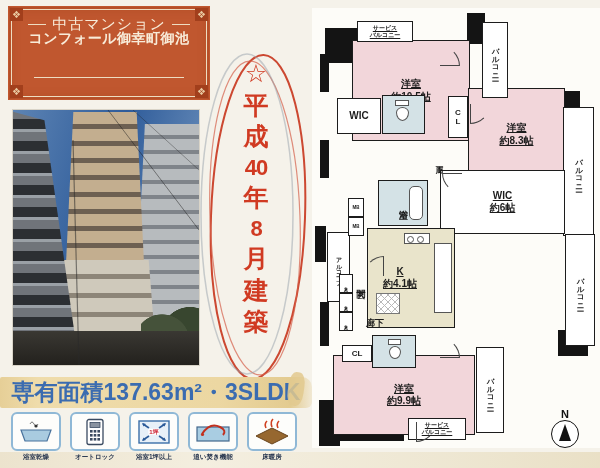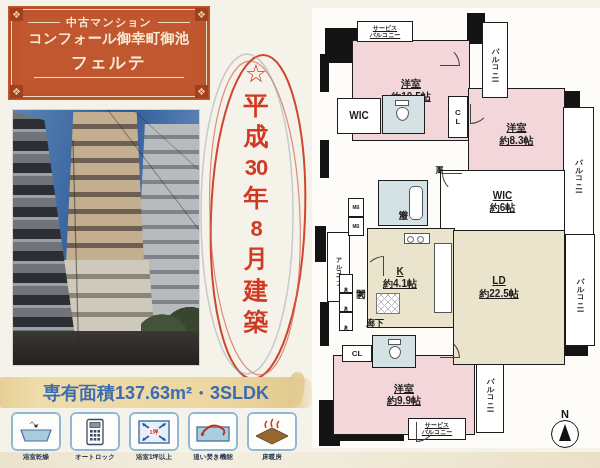--- a/index.html
+++ b/index.html
@@ -9,21 +9,21 @@
 
   
   .titlebox{left:8px;top:6px;width:202px;height:94px;background:#c0572f;
             box-shadow:inset 0 0 0 1px #c0572f, inset 0 0 12px rgba(120,40,10,.35);}
   .titlebox .frame{position:absolute;inset:3px;border:1px solid #eeddc2;}
   .orn{position:absolute;width:13px;height:13px;background:#a23f1c;color:#e9c9a0;
        font-size:10px;line-height:13px;text-align:center;overflow:hidden;}
   .orn.tl{left:2px;top:2px}.orn.tr{right:2px;top:2px}.orn.bl{left:2px;bottom:2px}.orn.br{right:2px;bottom:2px}
   .cat-row{position:absolute;left:20px;right:20px;top:9px;display:flex;align-items:center;gap:6px;}
   .cat-row .rule{flex:1;height:1px;background:#eeddc2;}
-  .cat{color:#f8ecd9;font-size:11px;font-weight:bold;letter-spacing:1px;white-space:nowrap;}
+  .cat{color:#f8ecd9;font-size:15px;font-weight:normal;letter-spacing:1px;white-space:nowrap;}
   .t1{position:absolute;left:0;right:0;top:24px;text-align:center;color:#f8ecd9;
       font-size:14px;font-weight:bold;letter-spacing:.5px;}
   .t2{position:absolute;left:0;right:0;top:46px;text-align:center;color:#f8ecd9;
       font-size:16.5px;font-weight:bold;letter-spacing:2px;}
   .t-rule{position:absolute;left:26px;right:26px;top:71px;height:1px;background:#eeddc2;}
   .access{position:absolute;left:0;right:0;top:77px;text-align:center;color:#f5e6cf;font-size:8px;}
 
   
   .photo{left:13px;top:110px;width:186px;height:255px;background:#7d8288;overflow:hidden;
          box-shadow:0 0 0 1px #d9d4c8;}
@@ -52,21 +52,21 @@
   
   .loop{left:198px;top:42px;width:118px;height:350px;pointer-events:none;}
   .vstack{left:231px;top:58px;width:50px;display:flex;flex-direction:column;align-items:center;}
   .vstack .seg{color:#d03a22;font-weight:bold;font-size:25px;line-height:1.26;text-align:center;}
   .vstack .seg.num{font-size:22px;letter-spacing:-1px;line-height:1.35;}
 
   
   .banner{left:0;top:377px;width:312px;height:31px;
      background:linear-gradient(to right,#e6cf97 0,#efdcab 12%,#ecd7a2 70%,#e3cb90 93%,rgba(227,203,144,.25) 100%);
      border-radius:2px 10px 6px 2px;display:flex;align-items:center;justify-content:center;}
-  .banner .txt{color:#3b6cb0;font-size:18px;font-weight:bold;letter-spacing:0px;white-space:nowrap;}
+  .banner .txt{color:#3b6cb0;font-size:23px;font-weight:bold;letter-spacing:0px;white-space:nowrap;}
   .streak1{left:288px;top:372px;width:16px;height:34px;background:#e2c98e;opacity:.85;transform:rotate(8deg);border-radius:40%;}
   .streak2{left:0;top:452px;width:600px;height:16px;opacity:.6;
      background:linear-gradient(to right,#e6d9ba,#f3ecd9 35%,#e9dfc2 75%,#e2d4ae);}
 
   
   .badges{left:10px;top:412px;width:292px;height:52px;display:flex;gap:7px;}
   .badge{width:52px;display:flex;flex-direction:column;align-items:center;}
   .badge .box{width:46px;height:35px;background:#fdfdfb;border:2px solid #8fb8d6;border-radius:6px;
       display:flex;align-items:center;justify-content:center;position:relative;}
   .badge .lbl{margin-top:2px;font-size:6.5px;font-weight:bold;color:#23324c;white-space:nowrap;}
@@ -102,21 +102,20 @@
   <div class="orn tl">❖</div>
   <div class="orn tr">❖</div>
   <div class="orn bl">❖</div>
   <div class="orn br">❖</div>
   <div class="cat-row">
     <span class="rule"></span>
     <span class="cat">中古マンション</span>
     <span class="rule"></span>
   </div>
   <div class="t1">コンフォール御幸町御池</div>
-  <div class="t2">フェルテ</div>
   <div class="t-rule"></div>
 </div>
 
 <div class="abs photo">
   <div class="sky"></div>
   <div class="bldg-right"></div>
   <div class="bldg-main"></div>
   <div class="bldg-main-low"></div>
   <div class="bldg-left"></div>
   <div class="trees"></div>
@@ -130,21 +129,21 @@
 
 <svg class="abs loop" viewBox="0 0 118 350">
   <ellipse cx="60" cy="175" rx="47" ry="162" fill="none" stroke="#cc4831" stroke-width="2" transform="rotate(2 60 175)"></ellipse>
   <ellipse cx="57" cy="176" rx="45" ry="157" fill="none" stroke="#d4604a" stroke-width="1.2" transform="rotate(-2 57 176)" opacity="0.7"></ellipse>
   <ellipse cx="49" cy="172" rx="46" ry="160" fill="none" stroke="#98a2ac" stroke-width="1.5" opacity="0.5"></ellipse>
 </svg>
 <div class="abs vstack">
   <div class="seg">☆</div>
   <div class="seg">平</div>
   <div class="seg">成</div>
-  <div class="seg num">30</div>
+  <div class="seg num">40</div>
   <div class="seg">年</div>
   <div class="seg num">8</div>
   <div class="seg">月</div>
   <div class="seg">建</div>
   <div class="seg">築</div>
 </div>
 
 <div class="abs banner">
   <span class="txt">専有面積137.63m²・3SLDK</span>
 </div>
@@ -319,26 +318,20 @@
     <div class="rlabel" style="margin-right:22px">
       <span class="ln">K</span>
       <span class="ln">約4.1帖</span>
     </div>
     <div class="fix" style="right:2px;top:14px;width:18px;height:70px"></div>
     <div class="fix" style="right:24px;top:4px;width:26px;height:11px">
       <div class="fix" style="left:2px;top:2px;width:7px;height:7px;border-radius:50%"></div>
       <div class="fix" style="left:12px;top:2px;width:7px;height:7px;border-radius:50%"></div>
     </div>
   </div>
-  <div class="room beige" style="left:141px;top:222px;width:112px;height:135px">
-    <div class="rlabel" style="margin-top:-20px;margin-right:20px">
-      <span class="ln">LD</span>
-      <span class="ln">約22.5帖</span>
-    </div>
-  </div>
 
   <div class="room wht" style="left:15px;top:224px;width:23px;height:70px">
     <span class="vlab" style="font-size:6px;position:static">アルコーブ</span>
   </div>
 
   <div class="room wht" style="left:36px;top:190px;width:16px;height:19px">
     <span class="rlabel" style="font-size:4.5px">MB</span>
   </div>
   <div class="room wht" style="left:36px;top:209px;width:16px;height:19px">
     <span class="rlabel" style="font-size:4.5px">MB</span>

